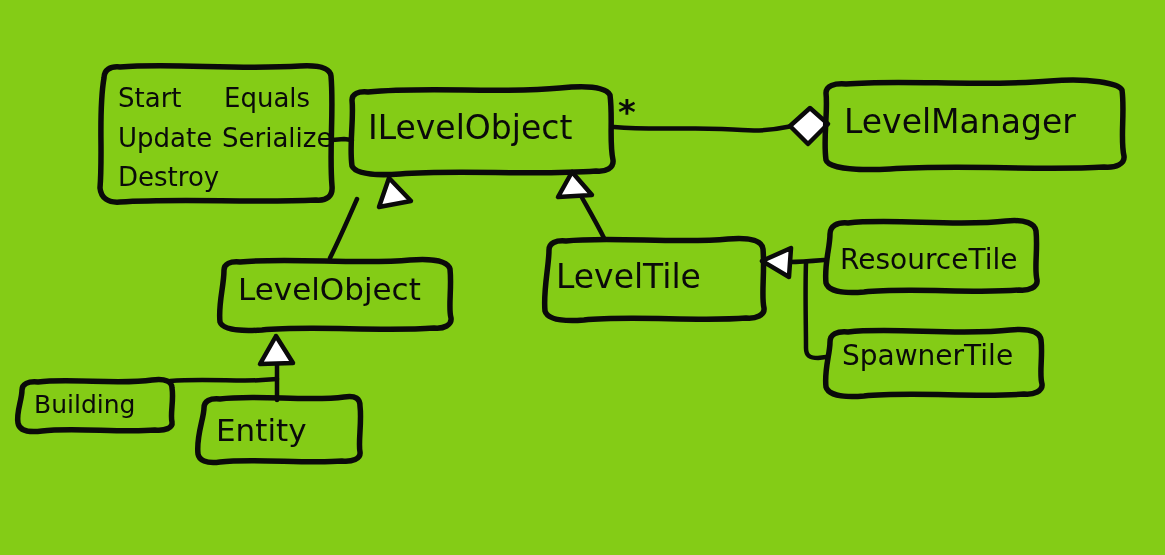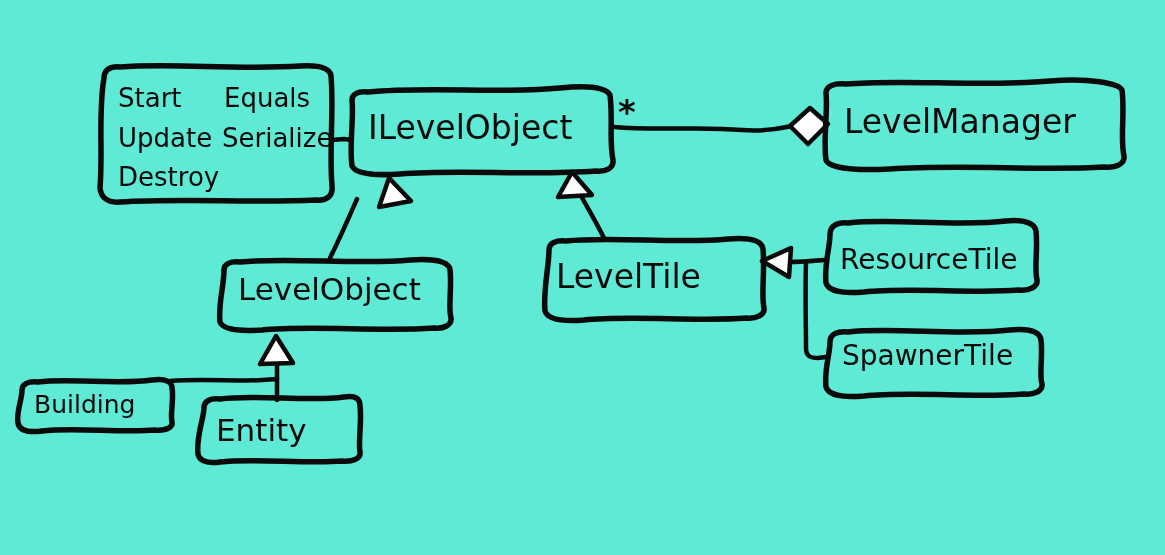--- a/index.html
+++ b/index.html
@@ -4,21 +4,21 @@
 <style>
   html, body {
     margin: 0;
     padding: 0;
     background: #ffffff;
   }
   #canvas-root {
     position: relative;
     width: 1165px;
     height: 555px;
-    background: #5eead4;
+    background: #84cc16;
     overflow: hidden;
     font-family: "DejaVu Sans", sans-serif;
   }
   svg#diagram {
     position: absolute;
     top: 0; left: 0;
     width: 1165px;
     height: 555px;
   }
   .sketch-stroke {

